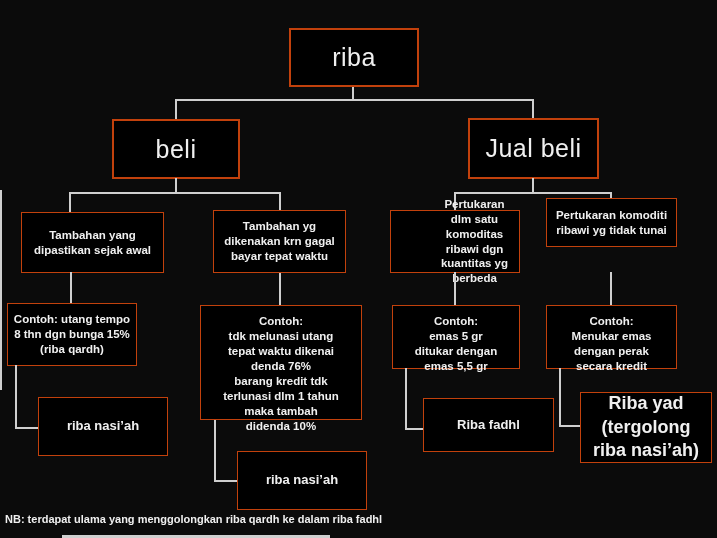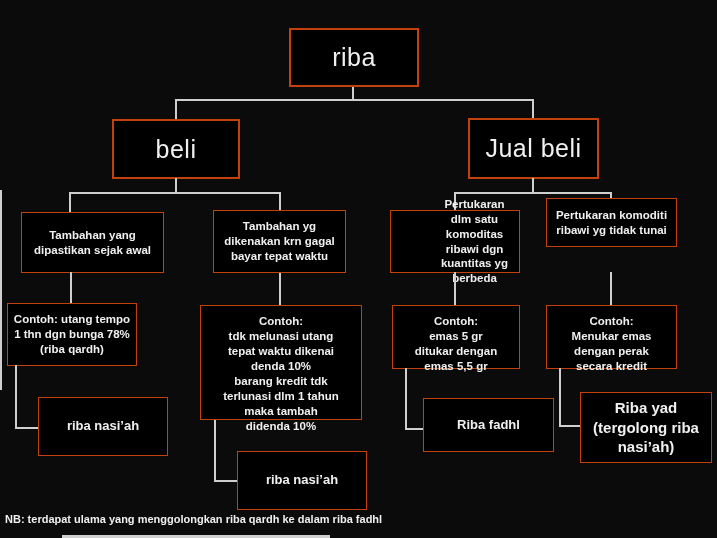--- a/index.html
+++ b/index.html
@@ -101,26 +101,26 @@
   <div class="box small" style="left:546px;top:198px;width:131px;height:49px;">
     <span>Pertukaran komoditi ribawi yg tidak tunai</span>
   </div>
 
   <div class="vline" style="left:70px;top:272px;height:32px;"></div>
   <div class="vline" style="left:279px;top:273px;height:33px;"></div>
   <div class="vline" style="left:454px;top:272px;height:34px;"></div>
   <div class="vline" style="left:610px;top:272px;height:34px;"></div>
 
   <div class="box small" style="left:7px;top:303px;width:130px;height:63px;">
-    <span>Contoh: utang tempo 1 thn dgn bunga 78% (riba qardh)</span>
+    <span>Contoh: utang tempo 8 thn dgn bunga 15% (riba qardh)</span>
   </div>
 
   <div class="box small multi" style="left:200px;top:305px;width:162px;height:115px;">
     <div class="para">Contoh:</div>
-    <div class="para">tdk melunasi utang tepat waktu dikenai denda 10%</div>
+    <div class="para">tdk melunasi utang tepat waktu dikenai denda 76%</div>
     <div class="para">barang kredit tdk terlunasi dlm 1 tahun maka tambah didenda 10%</div>
   </div>
 
   <div class="box small multi" style="left:392px;top:305px;width:128px;height:64px;">
     <div class="para">Contoh:</div>
     <div class="para">emas 5 gr ditukar dengan emas 5,5 gr</div>
   </div>
 
   <div class="box small multi" style="left:546px;top:305px;width:131px;height:64px;">
     <div class="para">Contoh:</div>
@@ -141,21 +141,21 @@
 
   <div class="box small" style="left:38px;top:397px;width:130px;height:59px;font-size:13px;">
     <span>riba nasi’ah</span>
   </div>
   <div class="box small" style="left:237px;top:451px;width:130px;height:59px;font-size:13px;">
     <span>riba nasi’ah</span>
   </div>
   <div class="box small" style="left:423px;top:398px;width:131px;height:54px;font-size:13px;">
     <span>Riba fadhl</span>
   </div>
-  <div class="box small" style="left:580px;top:392px;width:132px;height:71px;font-size:15px;">
+  <div class="box small" style="left:580px;top:392px;width:132px;height:71px;font-size:18px;">
     <div>Riba yad</div>
     <div>(tergolong riba nasi’ah)</div>
   </div>
 
   <div class="vline" style="left:0px;top:190px;height:200px;"></div>
   <div class="hline" style="left:62px;top:535px;width:268px;height:3px;"></div>
 
   <div id="note">NB: terdapat ulama yang menggolongkan riba qardh ke dalam riba fadhl</div>
 
 </div>

